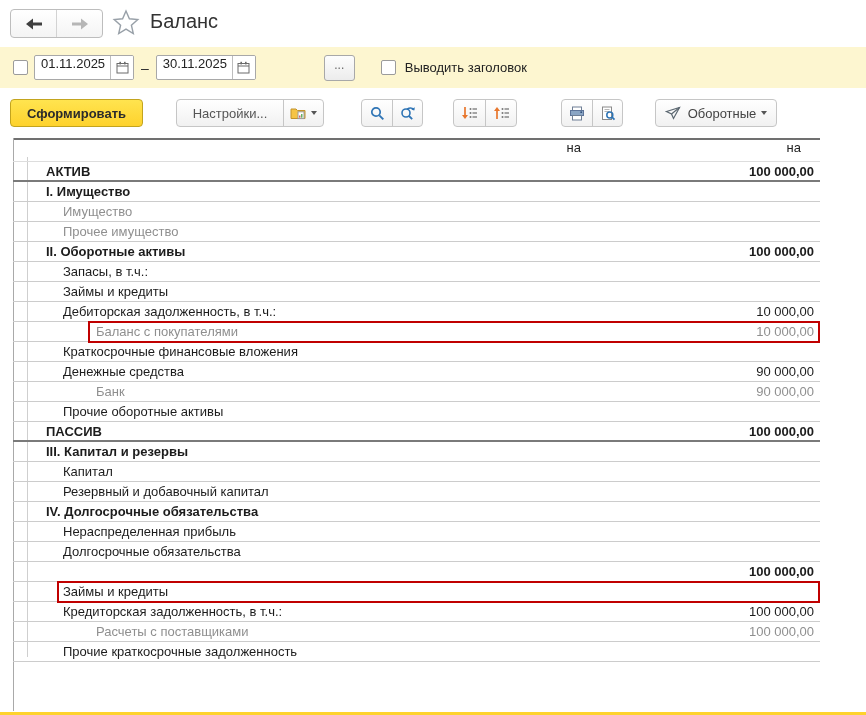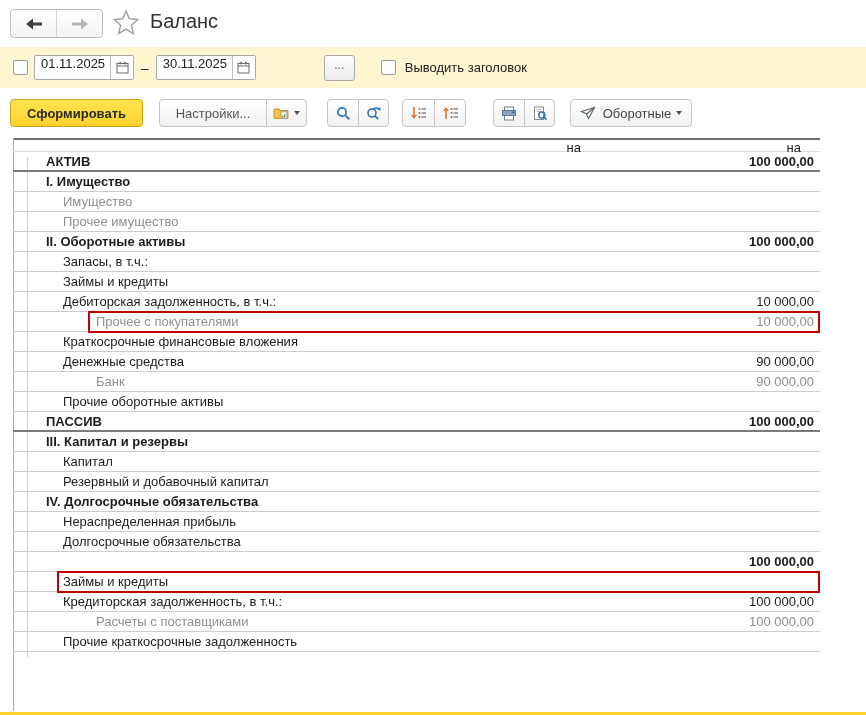--- a/index.html
+++ b/index.html
@@ -28,38 +28,38 @@
     font-family:inherit; color:#222; background:transparent; }
   .cal-btn { width:23px; height:100%; border-left:1px solid #bdbdbd; display:flex; align-items:center;
     justify-content:center; background:#fff; cursor:pointer; }
   .dash { margin:0 7px; font-size:14px; color:#333; }
   .more-btn { margin-left:68px; width:31px; height:26px; border:1px solid #a8a8a8; border-radius:3px;
     background:linear-gradient(#fdfdfd,#ececec); color:#666; font-size:12px; display:flex;
     align-items:center; justify-content:center; padding-bottom:6px; cursor:pointer; }
   .fb-label { margin-left:9px; font-size:13px; color:#222; }
   
   .toolbar { position:absolute; top:88px; left:0; width:866px; height:50px; background:#fff;
-    display:flex; align-items:center; }
+    display:flex; align-items:center;gap:17px; }
   .btn, .group { height:28px; }
   .btn { border:1px solid #c6c6c6; border-radius:4px; background:linear-gradient(#ffffff,#f1f1f1);
     font-size:13px; color:#444; display:flex; align-items:center; justify-content:center; cursor:pointer; }
   .btn-generate { margin-left:10px; width:133px;
     background:linear-gradient(#ffe44f,var(--accent-yellow,#fed22d));
     border-color:#c3a41e; font-weight:bold; color:#2b2b2b; }
   .group { display:flex; border:1px solid #c6c6c6; border-radius:4px; background:linear-gradient(#ffffff,#f1f1f1); }
   .seg { display:flex; align-items:center; justify-content:center; cursor:pointer; }
   .seg + .seg { border-left:1px solid #c6c6c6; }
   .caret { width:0; height:0; border-left:3.5px solid transparent; border-right:3.5px solid transparent;
     border-top:4px solid #555; display:inline-block; margin-left:5px; }
   
   .report { position:absolute; top:138px; left:0; width:866px; }
   .vline-a { position:absolute; left:13px; top:0; width:1px; height:573px; background:#a9a9a9; }
   .vline-b { position:absolute; left:27px; top:19px; width:1px; height:500px; background:#cfcfcf; }
   .top-border { position:absolute; left:13px; top:0; width:807px; height:2px; background:#707070; }
-  .hdr-row { position:relative; margin-left:13px; width:807px; height:14px; font-size:13px;
+  .hdr-row { position:relative; margin-left:13px; width:807px; height:24px; font-size:13px;
     color:#222; line-height:19px; border-bottom:1px solid #ddd; }
   .hdr-row .c1 { position:absolute; right:239px; }
   .hdr-row .c2 { position:absolute; right:19px; }
   .row { position:relative; margin-left:13px; width:807px; height:20px; line-height:19px;
     font-size:13px; border-bottom:1px solid #ccc; color:#1c1c1c; }
   .row.bold { font-weight:bold; }
   .row.gray { color:#8f8f8f; }
   .row.thick { border-bottom:2px solid #7a7a7a; }
   .row .label { position:absolute; white-space:nowrap; }
   .row .label.i0 { left:33px; }
@@ -267,21 +267,21 @@
         <span class="label i1">Запасы, в т.ч.:</span>
       </div>
       <div class="row">
         <span class="label i1">Займы и кредиты</span>
       </div>
       <div class="row">
         <span class="label i1">Дебиторская задолженность, в т.ч.:</span>
         <span class="value">10 000,00</span>
       </div>
       <div class="row gray">
-        <span class="label i2">Прочее с покупателями</span>
+        <span class="label i2">Баланс с покупателями</span>
         <span class="value">10 000,00</span>
         <span class="hl" style="left: 75px;"></span>
       </div>
       <div class="row">
         <span class="label i1">Краткосрочные финансовые вложения</span>
       </div>
       <div class="row">
         <span class="label i1">Денежные средства</span>
         <span class="value">90 000,00</span>
       </div>

